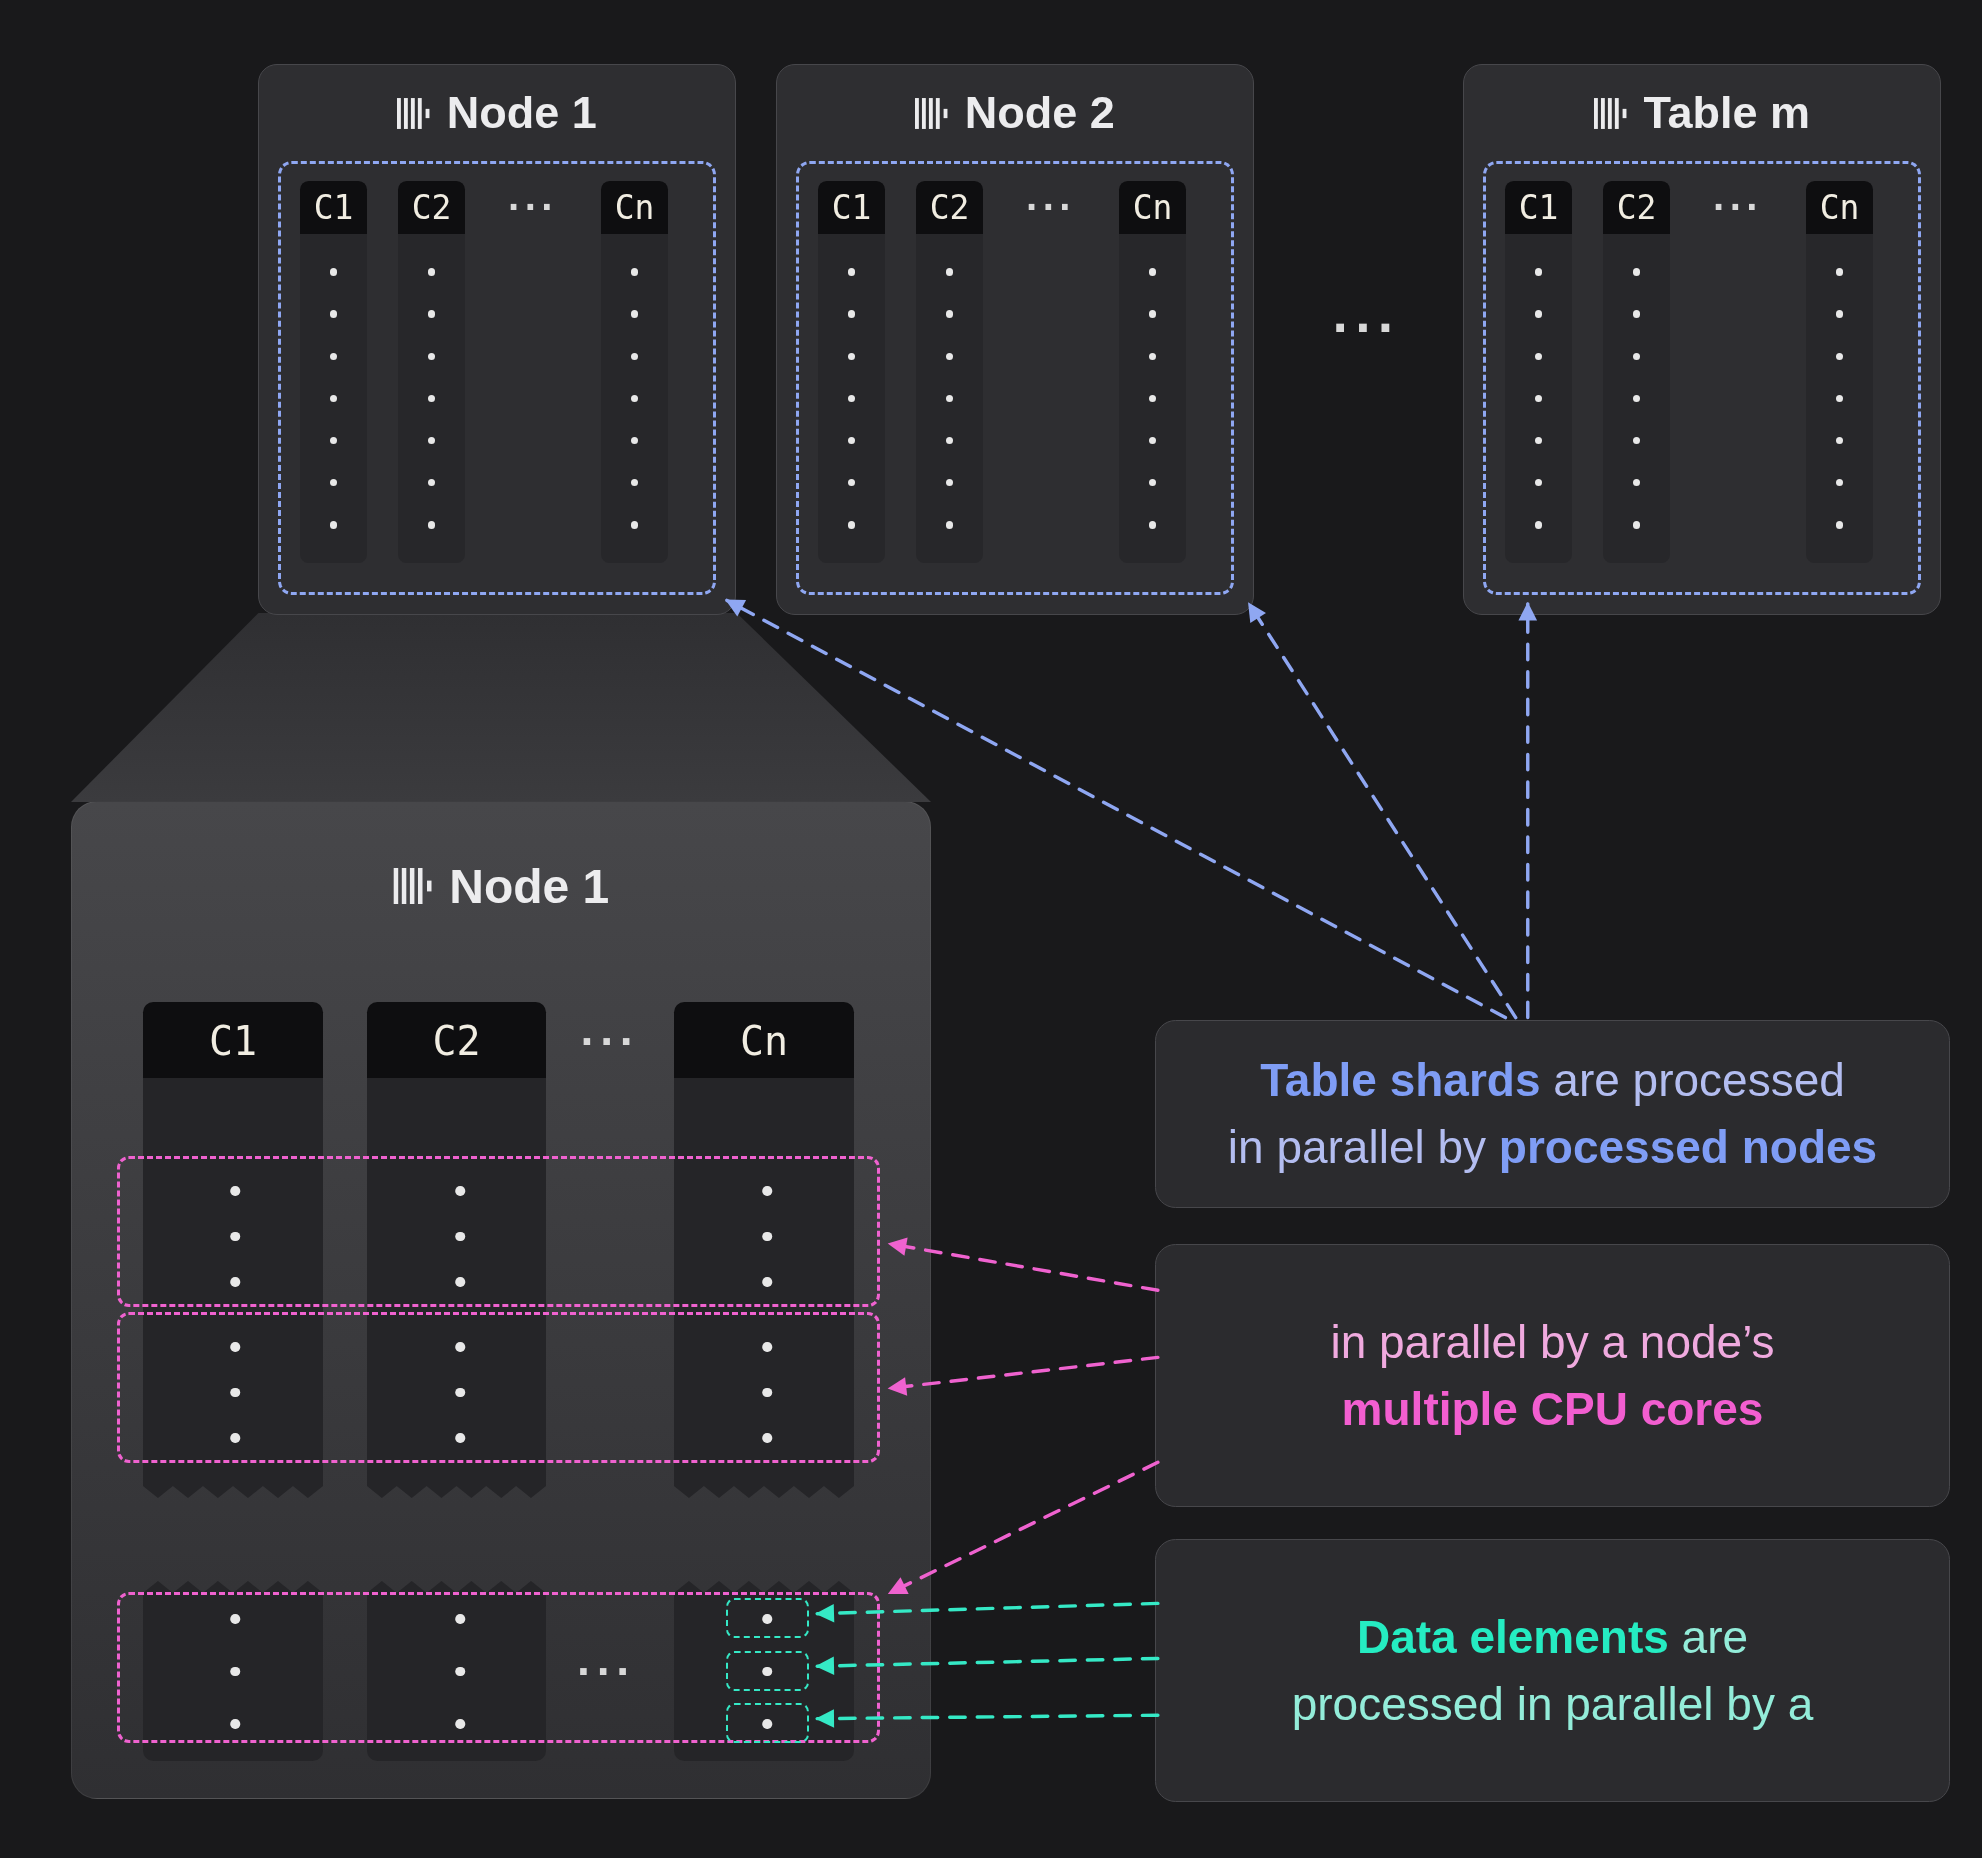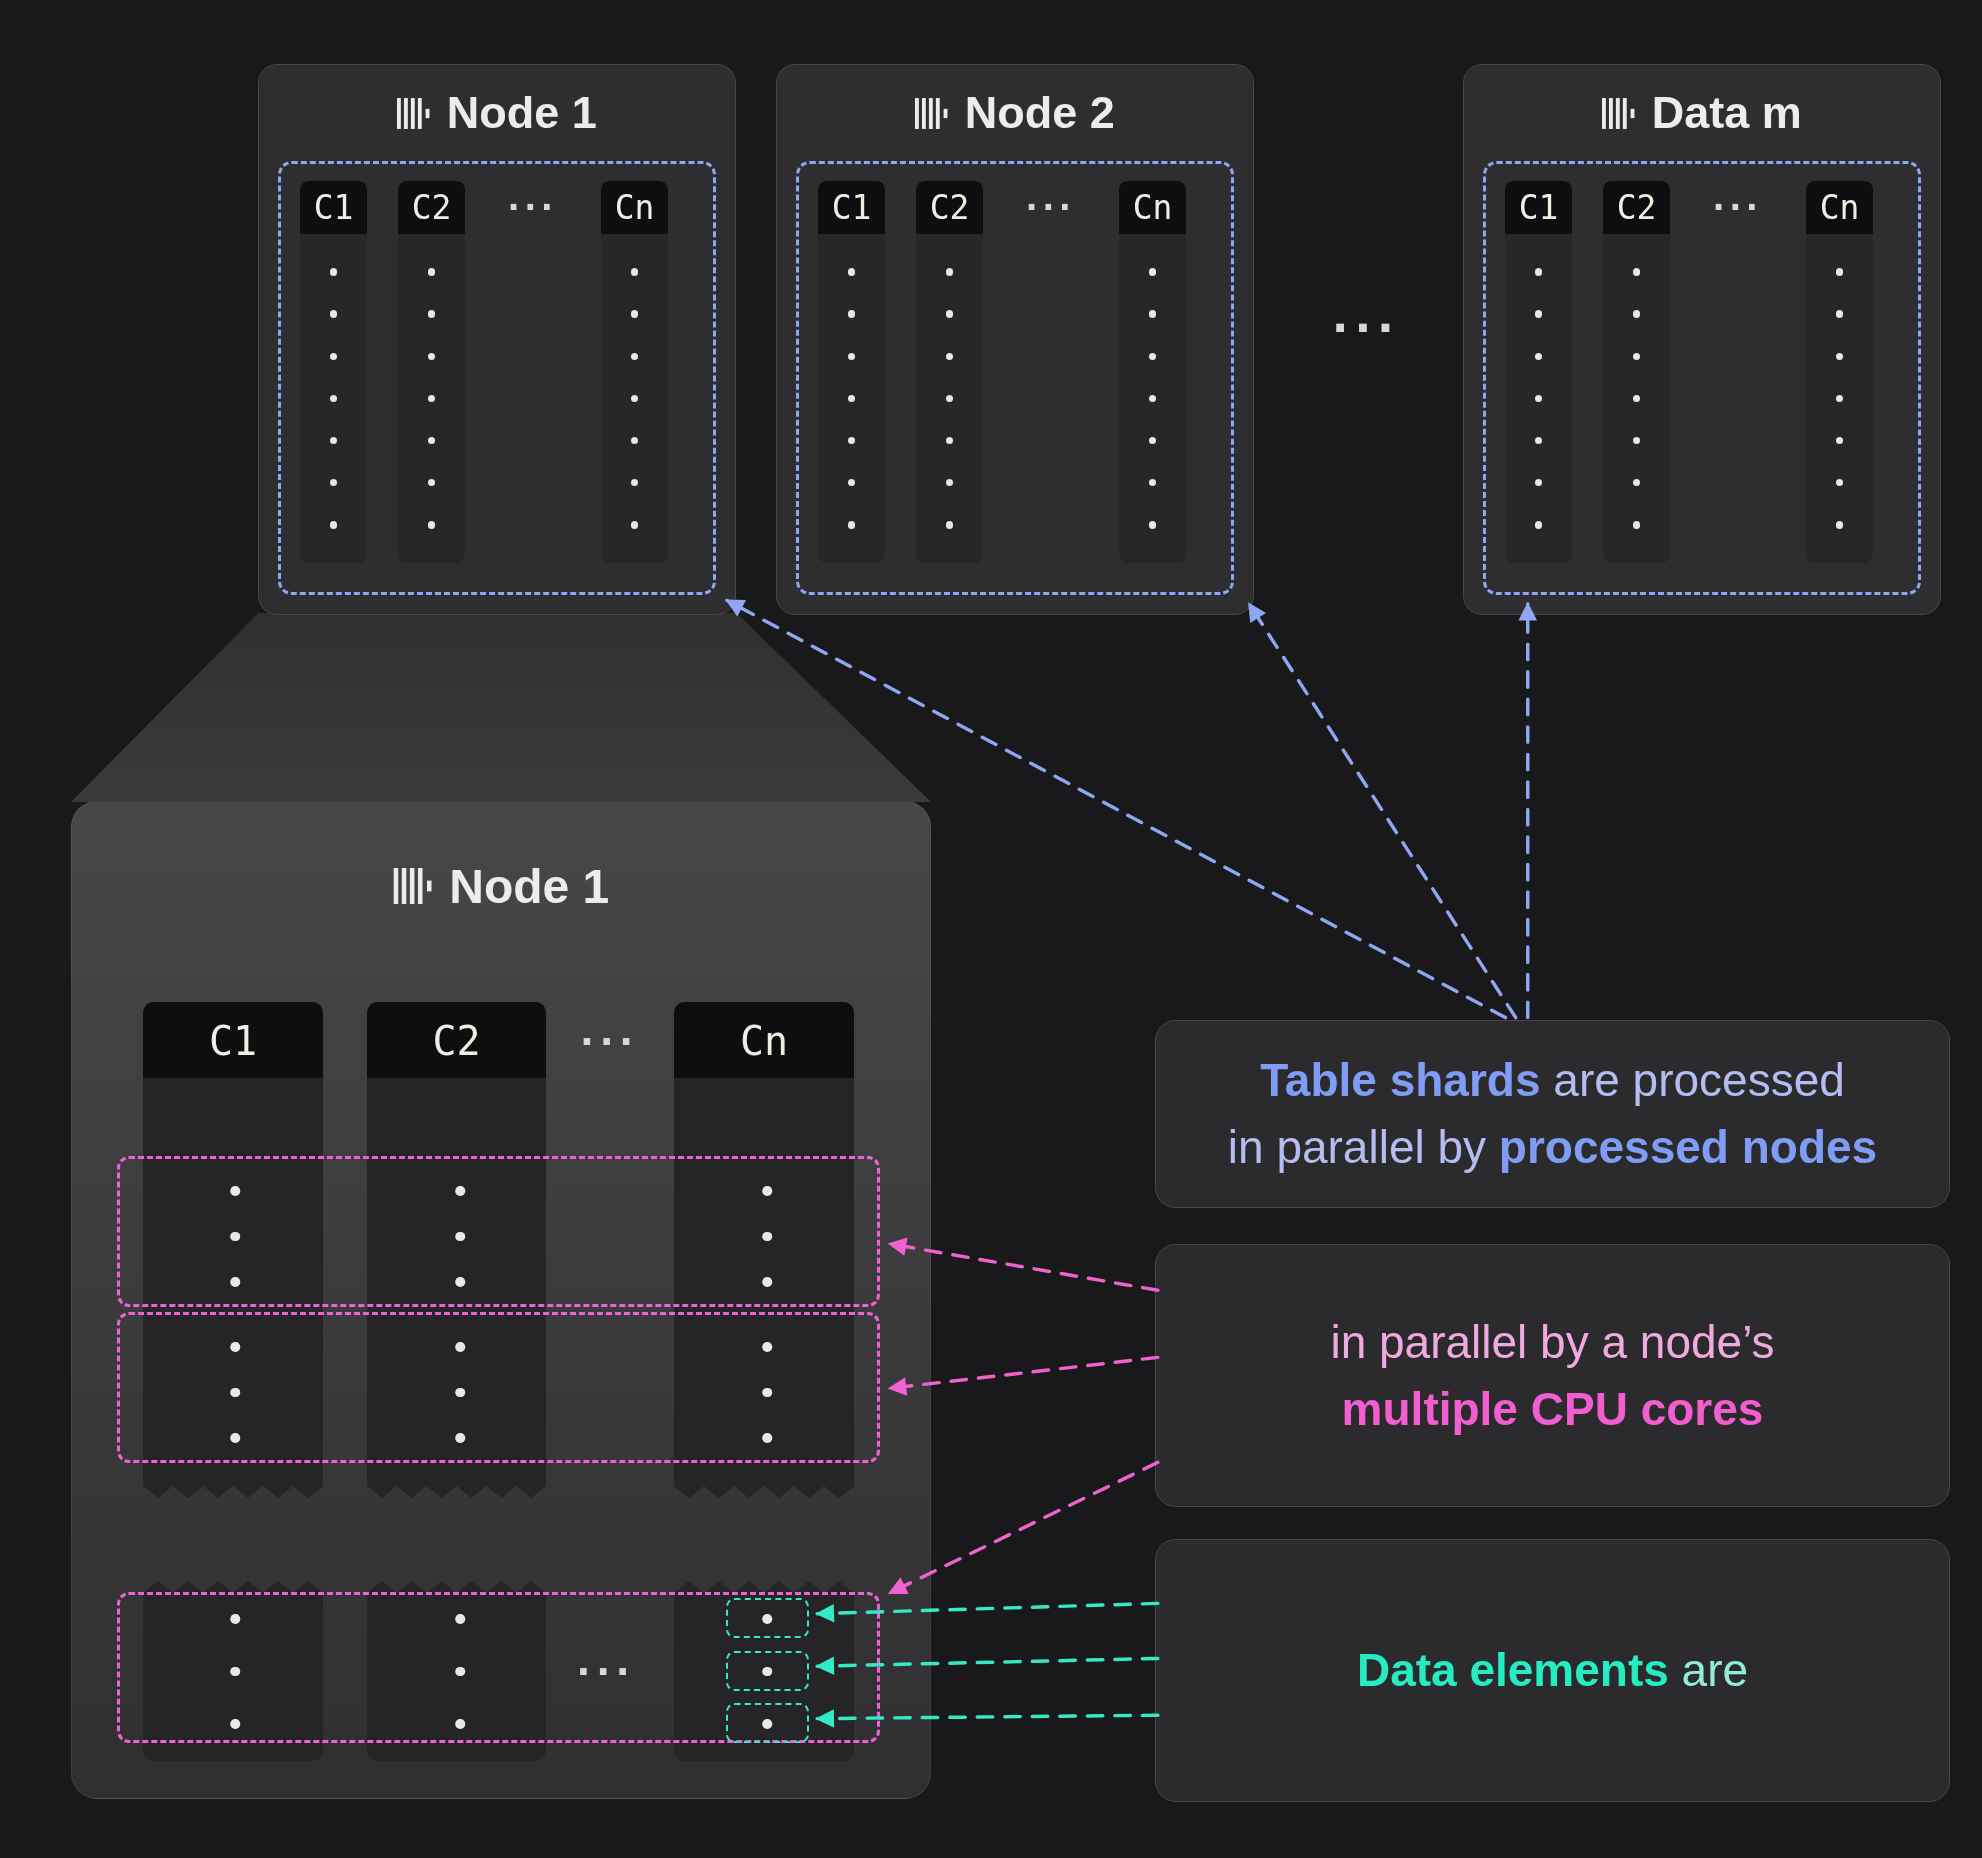--- a/index.html
+++ b/index.html
@@ -194,21 +194,21 @@
     <div class="node-title">
       <span class="ch-icon">
         <svg viewBox="0 0 44 40" width="34" height="31" fill="currentColor">
             <rect x="0" y="0" width="5" height="40"></rect>
             <rect x="9" y="0" width="5" height="40"></rect>
             <rect x="18" y="0" width="5" height="40"></rect>
             <rect x="27" y="0" width="5" height="40"></rect>
             <rect x="37" y="14" width="5" height="12"></rect>
           </svg>
       </span>
-      <span>Data m</span>
+      <span>Table m</span>
     </div>
     <div class="shard">
       <div class="col" style="left:19px">
         <div class="col-h">C1</div>
         <div class="col-b">
             <div class="dot"></div>
             <div class="dot"></div>
             <div class="dot"></div>
             <div class="dot"></div>
             <div class="dot"></div>
@@ -335,20 +335,21 @@
     <div class="line"><span>in parallel by </span><span class="b">processed nodes</span></div>
   </div>
 
   <div class="ann ann-chunks" style="top:1244px;height:263px">
     <div class="line"><span>in parallel by a node’s</span></div>
     <div class="line"><span class="b">multiple CPU cores</span></div>
   </div>
 
   <div class="ann ann-elems" style="top:1539px;height:263px">
     <div class="line"><span class="b">Data elements</span><span> are</span></div>
+    <div class="line"><span>processed in parallel by a</span></div>
   </div>
 
   <svg class="arrows" viewBox="0 0 2304 2160">
     <defs>
       <marker id="m-blue" viewBox="0 0 12 12" refX="10" refY="6" markerWidth="26" markerHeight="26" markerUnits="userSpaceOnUse" orient="auto">
         <path d="M1,1 L11,6 L1,11 Z" class="mh-blue"></path>
       </marker>
       <marker id="m-pink" viewBox="0 0 12 12" refX="10" refY="6" markerWidth="26" markerHeight="26" markerUnits="userSpaceOnUse" orient="auto">
         <path d="M1,1 L11,6 L1,11 Z" class="mh-pink"></path>
       </marker>

